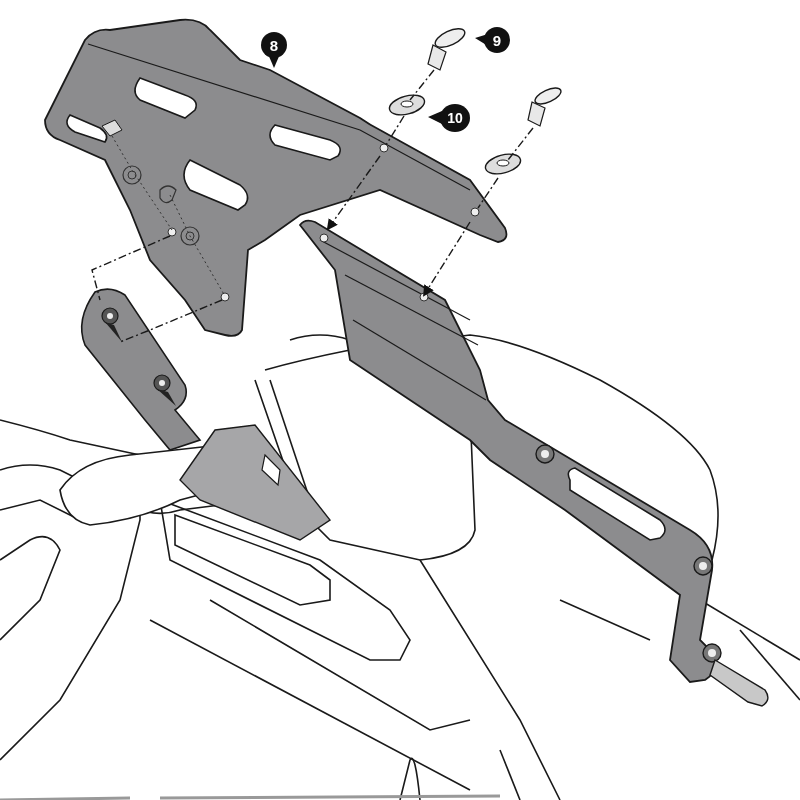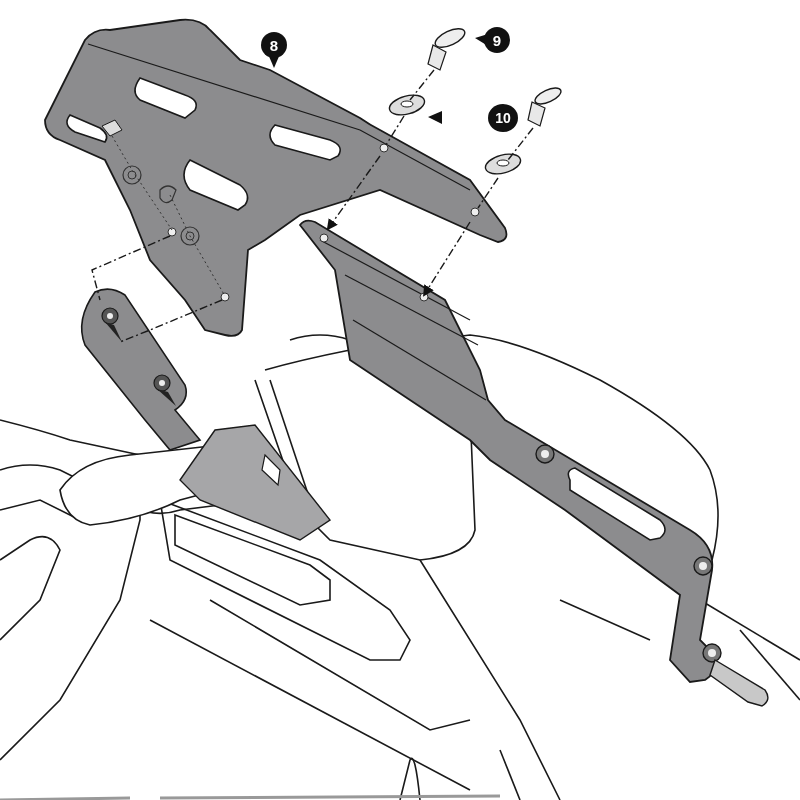--- a/index.html
+++ b/index.html
@@ -149,16 +149,16 @@
   <path d="M475 38 L488 34 L488 46 Z" fill="#111"></path>
   <path d="M428 117 L442 111 L442 124 Z" fill="#111"></path>
 </svg>
 
 <div class="callout" style="left:261px; top:32px;">
   <span>8</span>
 </div>
 <div class="callout" style="left:484px; top:27px;">
   <span>9</span>
 </div>
-<div class="callout wide" style="left:440px; top:104px;margin-left:48px;">
+<div class="callout wide" style="left:440px; top:104px;">
   <span>10</span>
 </div>
 </div>
 
 </body></html>

